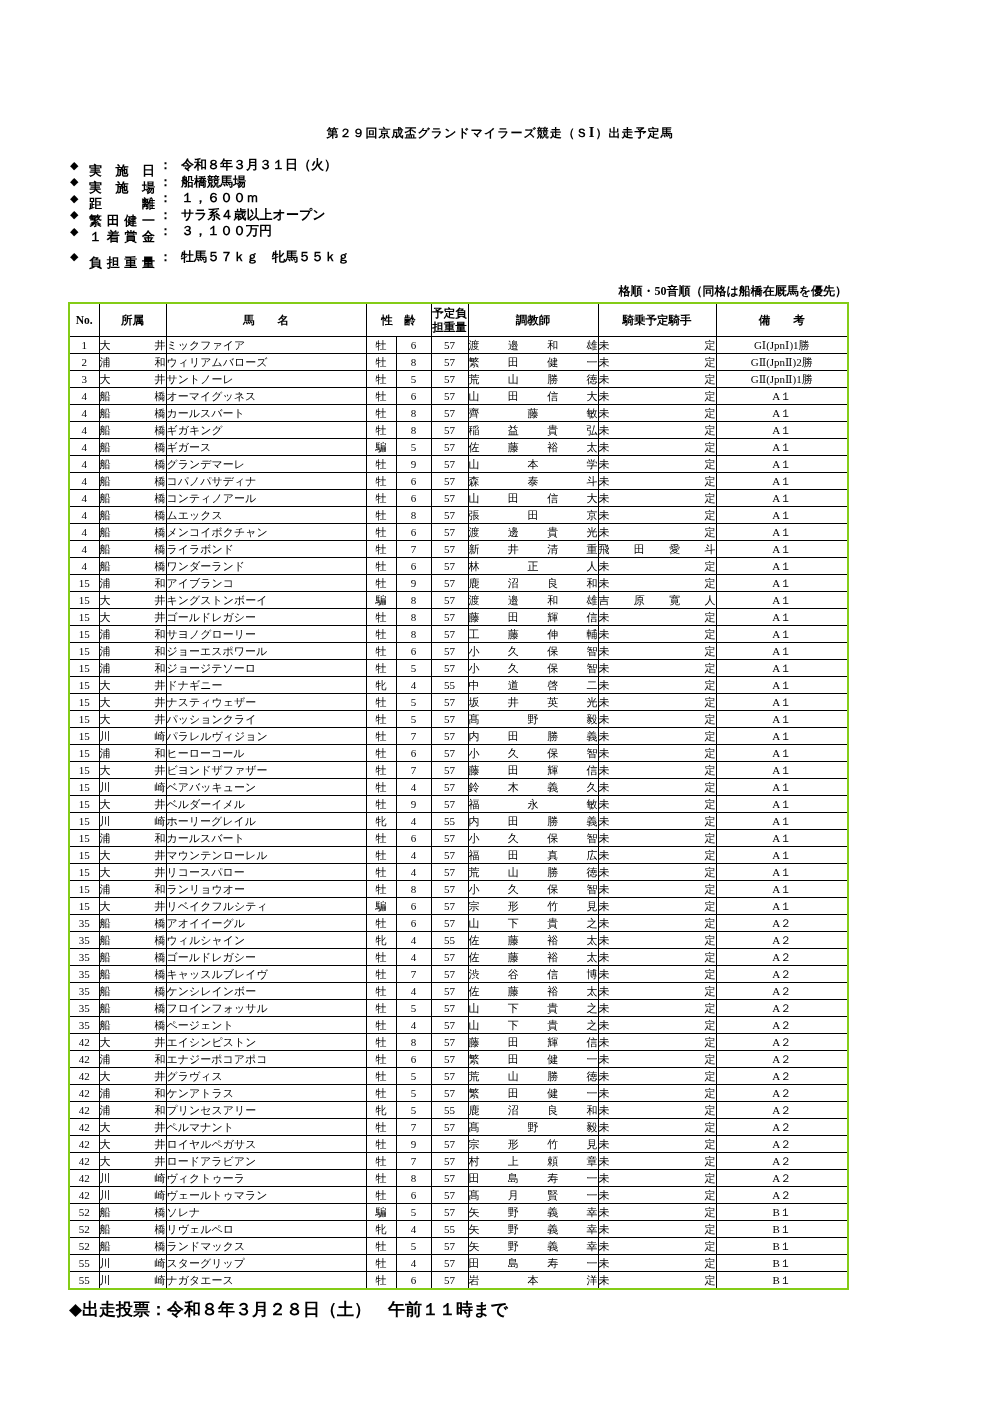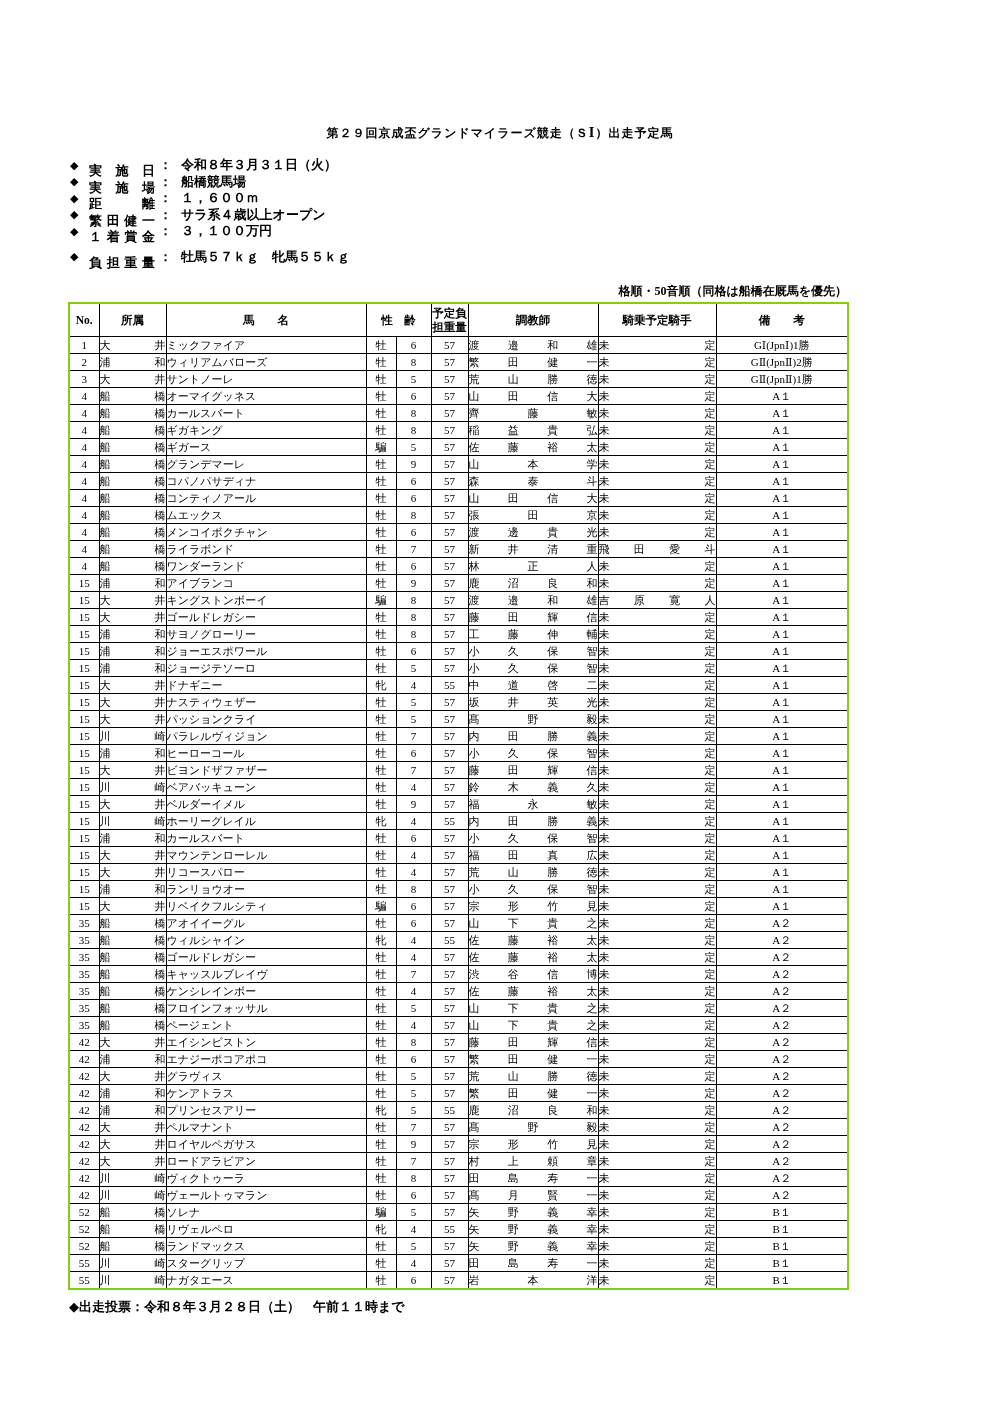--- a/index.html
+++ b/index.html
@@ -41,21 +41,21 @@
   table.entry thead th { height:32px; line-height:14px; font-weight:bold; font-size:11.5px; }
   th.th-weight { font-size:9px; line-height:10px; }
   th.th-weight span { display:block; }
   td.c { text-align:center; }
   td.name { text-align:left; padding-left:3px; }
   td.aff  { text-align:justify; text-align-last:justify; padding:0 10px; }
   td.trainer { text-align:justify; text-align-last:justify; padding:0 12px; }
   td.jockey  { text-align:justify; text-align-last:justify; padding:0 20px; }
   td.remark { text-align:center; padding-left:4px; }
   .footer {
-    position:absolute; left:69px; top:1298px; font-size:13px; font-weight:bold;
+    position:absolute; left:69px; top:1298px; font-size:17px; font-weight:bold;
     white-space:nowrap;
   }
 </style>
 </head>
 <body>
 
 <div class="page">
 
 
   <h1 class="title">第２９回京成盃グランドマイラーズ競走（ＳⅠ）出走予定馬</h1>

